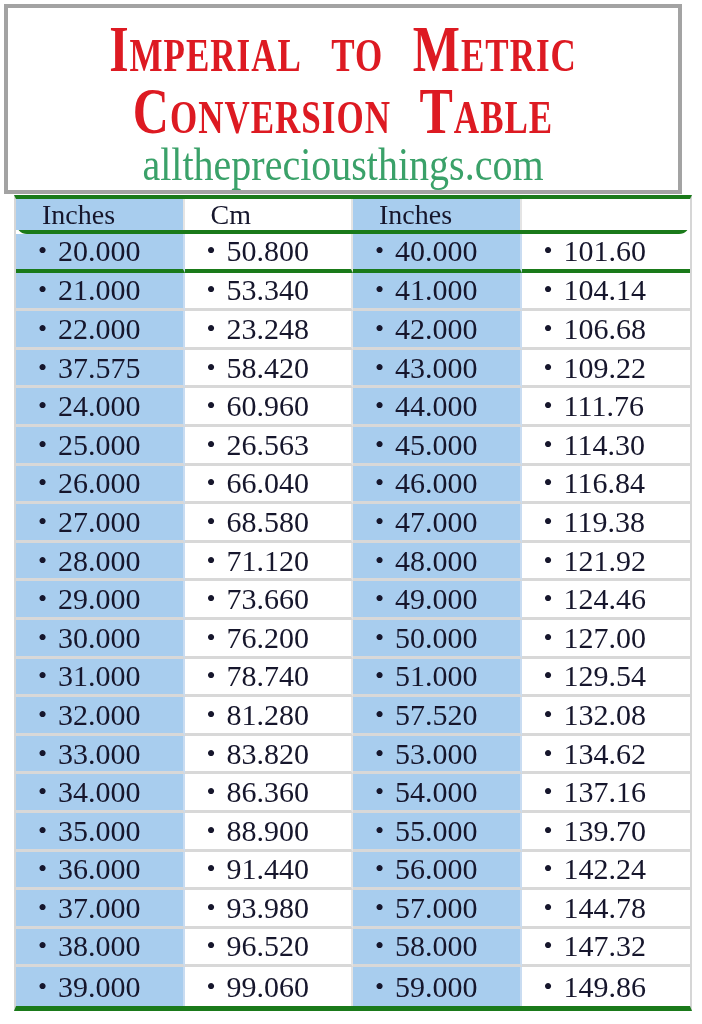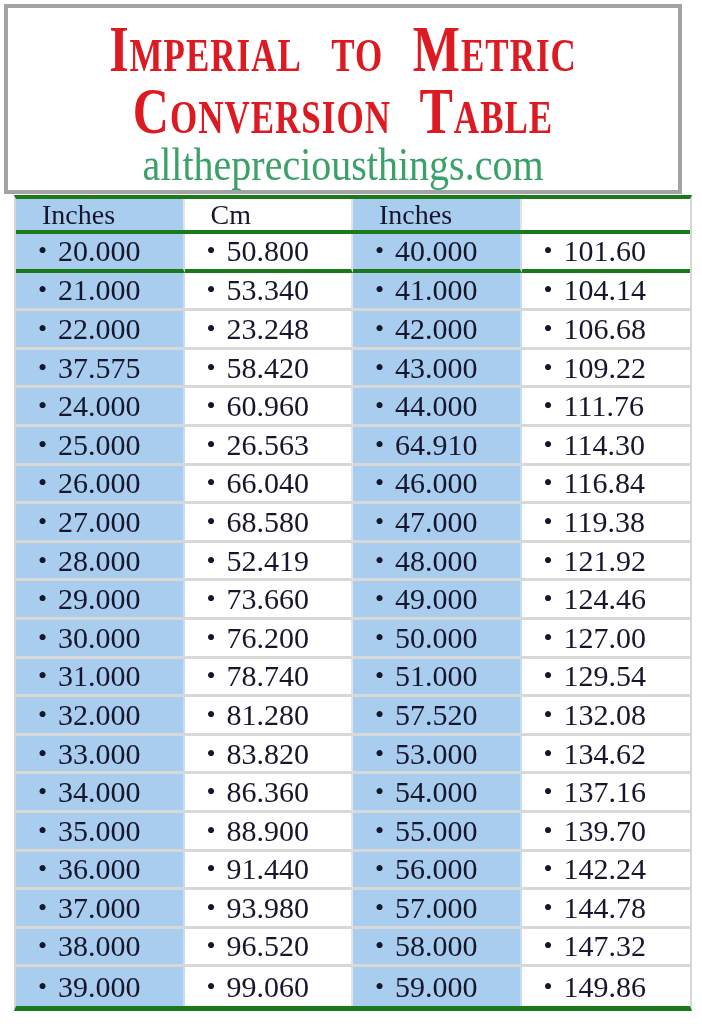--- a/index.html
+++ b/index.html
@@ -59,20 +59,21 @@
     border-top: 4px solid var(--divider-green, #1a7a1a);
     border-bottom: 5px solid var(--divider-green, #1a7a1a);
     border-left: 2px solid #d6d6d6;
     border-right: 2px solid #d6d6d6;
     background: #ffffff;
   }
   .thead {
     display: flex;
     height: 31px;
     border-bottom: 4px solid var(--divider-green, #1a7a1a);
+    border-radius: 11px;
   }
   .th {
     width: 25%;
     box-sizing: border-box;
     display: flex;
     align-items: center;
     padding-left: 26px;
     font-size: 28px;
     color: var(--ink, #16162c);
     border-right: 2px solid #e4e4e4;
@@ -219,21 +220,21 @@
         <div class="cell blue-bg">
           <span class="bullet">•</span>
           <span>25.000</span>
         </div>
         <div class="cell white-bg">
           <span class="bullet">•</span>
           <span>26.563</span>
         </div>
         <div class="cell blue-bg">
           <span class="bullet">•</span>
-          <span>64.910</span>
+          <span>45.000</span>
         </div>
         <div class="cell white-bg">
           <span class="bullet">•</span>
           <span>114.30</span>
         </div>
       </div>
       <div class="row">
         <div class="cell blue-bg">
           <span class="bullet">•</span>
           <span>26.000</span>
@@ -269,21 +270,21 @@
           <span>119.38</span>
         </div>
       </div>
       <div class="row">
         <div class="cell blue-bg">
           <span class="bullet">•</span>
           <span>28.000</span>
         </div>
         <div class="cell white-bg">
           <span class="bullet">•</span>
-          <span>52.419</span>
+          <span>71.120</span>
         </div>
         <div class="cell blue-bg">
           <span class="bullet">•</span>
           <span>48.000</span>
         </div>
         <div class="cell white-bg">
           <span class="bullet">•</span>
           <span>121.92</span>
         </div>
       </div>

